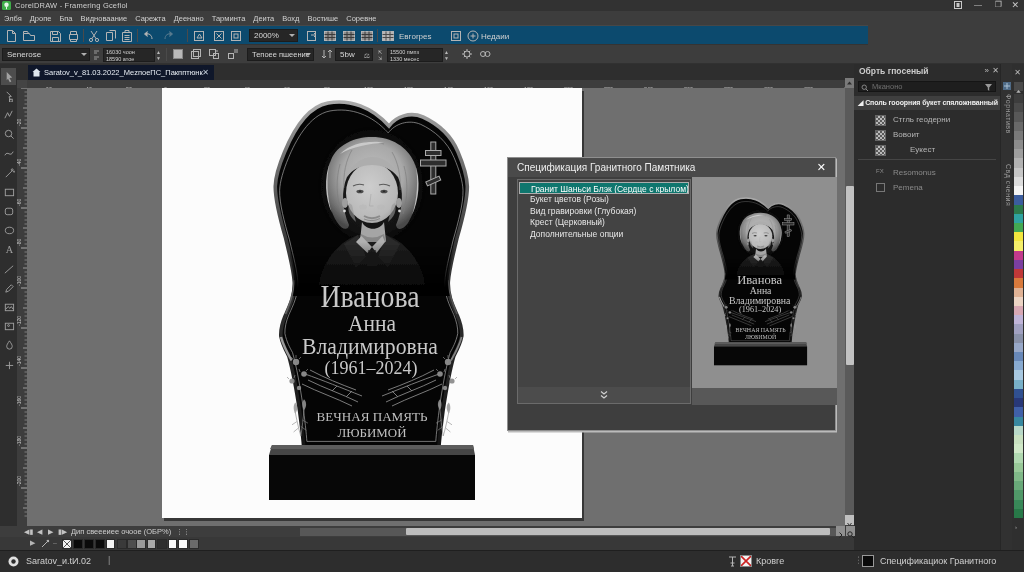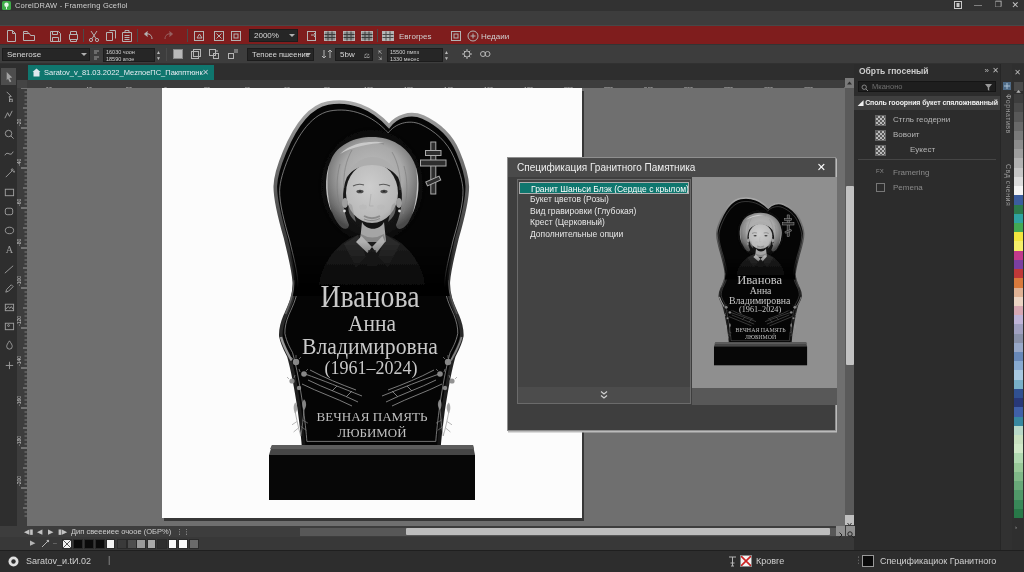--- a/index.html
+++ b/index.html
@@ -6,32 +6,32 @@
 #app{position:relative;width:1024px;height:572px;background:#3d3d3d}
 .abs{position:absolute}
 
 #titlebar{left:0;top:0;width:1024px;height:11px;background:#323232;color:#cfcfcf;font-size:7.5px}
 #titlebar .ttl{position:absolute;left:15px;top:1px;letter-spacing:.2px}
 .winbtn{position:absolute;top:1px;color:#c8c8c8;font-size:8px;line-height:8px}
 
 #menubar{left:0;top:11px;width:1024px;height:14px;background:#3d3d3d;color:#d2d2d2;font-size:7.5px;display:flex;align-items:center}
 #menubar span{margin:0 4px}
 
-#toolbar1{left:0;top:25px;width:1024px;height:20px;background:#7f1d1d;border-top:1px solid #474747;border-bottom:1px solid #343434}
+#toolbar1{left:0;top:25px;width:868px;height:20px;background:#0c4a6e;border-top:1px solid #474747;border-bottom:1px solid #343434}
 #toolbar2{left:0;top:45px;width:1024px;height:19px;background:#3d3d3d;border-bottom:1px solid #313131}
 .ticon{position:absolute;top:3px;width:14px;height:14px}
 .sep{position:absolute;top:3px;width:1px;height:13px;background:#2e2e2e;border-right:1px solid #4a4a4a}
 .combo{position:absolute;background:#262626;border:1px solid #1c1c1c;color:#d8d8d8;font-size:8px;height:13px;line-height:11px;padding-left:4px}
 .combo .da{position:absolute;right:2px;top:4px;width:0;height:0;border-left:3px solid transparent;border-right:3px solid transparent;border-top:3.5px solid #b0b0b0}
 .dar{display:inline-block;width:0;height:0;border-left:3px solid transparent;border-right:3px solid transparent;border-top:3.5px solid #b0b0b0}
 .tlabel{position:absolute;color:#d0d0d0;font-size:8px;top:6px}
 .numfield{position:absolute;background:#262626;border:1px solid #1c1c1c;color:#cfcfcf;font-size:5.5px;line-height:6.5px;padding:0 2px}
 
 #tabrow{left:17px;top:64px;width:837px;height:16px;background:#2e2e2e}
-#doctab{position:absolute;left:11px;top:1px;width:186px;height:19px;background:#0f766e;color:#e6ecf2;font-size:7.5px;line-height:15px;white-space:nowrap;overflow:hidden}
+#doctab{position:absolute;left:11px;top:1px;width:186px;height:19px;background:#0f172a;color:#e6ecf2;font-size:7.5px;line-height:15px;white-space:nowrap;overflow:hidden}
 
 #hruler{left:27px;top:80px;width:818px;height:8px;background:#3d3d3d}
 #vruler{left:17px;top:88px;width:10px;height:430px;background:#3d3d3d}
 #rulcorner{left:17px;top:80px;width:10px;height:8px;background:#444444}
 
 #toolbox{left:0;top:64px;width:17px;height:486px;background:#2e2e2e}
 .tool{position:absolute;left:1px;width:15px;height:17px;display:flex;align-items:center;justify-content:center}
 
 #canvas{left:27px;top:88px;width:818px;height:438px;background:#6f6f6f;overflow:hidden}
 #page{position:absolute;left:135px;top:0;width:420px;height:430px;background:#fcfcfc;box-shadow:2px 3px 0 rgba(10,10,10,.55)}
@@ -257,20 +257,33 @@
       </svg>
   <span class="ttl">CorelDRAW - Framering Gcefiol</span>
   <span class="winbtn" style="right:62px"><svg width="8" height="8" viewBox="0 0 8 8">
           <rect x="0.5" y="0.5" width="7" height="7" fill="none" stroke="#c8c8c8"></rect>
           <rect x="2.5" y="2" width="3" height="4" fill="#c8c8c8"></rect>
         </svg></span>
   <span class="winbtn" style="right:42px">—</span>
   <span class="winbtn" style="right:22px">❐</span>
   <span class="winbtn" style="right:5px;font-size:9px">✕</span>
 </div>
+<div id="menubar" class="abs">
+      <span>Элбя</span>
+      <span>Дропе</span>
+      <span>Бпа</span>
+      <span>Видноваание</span>
+      <span>Сарежта</span>
+      <span>Деенано</span>
+      <span>Тарминта</span>
+      <span>Деита</span>
+      <span>Вохд</span>
+      <span>Востише</span>
+      <span>Соревне</span>
+    </div>
 <div id="toolbar1" class="abs">
       <div class="ticon" style="left:4px;top:3px"><svg width="14" height="14" viewBox="0 0 14 14" style="">
           <g stroke="#b4b4b4" fill="none" stroke-width="1">
             <path d="M3.5 1.5h5l3 3v8h-8z"></path>
             <path d="M8.5 1.5v3h3"></path>
           </g>
         </svg></div>
       <div class="ticon" style="left:22px;top:3px"><svg width="14" height="14" viewBox="0 0 14 14" style="">
           <g stroke="#b4b4b4" fill="none" stroke-width="1">
             <path d="M1.5 4.5h6l1 2h4v5h-11zM1.5 4.5v-2h4l1 2"></path>
@@ -959,21 +972,21 @@
         </svg>
   </div>
   <div class="drow" style="top:32px;background:#3f3f3f;color:#efefef;font-weight:bold;font-size:7px;padding-left:4px;letter-spacing:-0.1px">◢ Споль гооорния букет спяложнванный</div>
       <div class="drow" style="top:49px;padding-left:39px">Стгль геодерни</div>
       <div class="dicon" style="top:50.5px"></div>
       <div class="drow" style="top:64px;padding-left:39px">Вовоит</div>
       <div class="dicon" style="top:65.5px"></div>
       <div class="drow" style="top:79px;padding-left:56px">Еукест</div>
       <div class="dicon" style="top:80.5px"></div>
       <div class="abs" style="left:4px;top:95px;width:138px;height:1px;background:#454545"></div>
-      <div class="drow" style="top:102px;padding-left:39px;color:#8a8a8a">Framering</div>
+      <div class="drow" style="top:102px;padding-left:39px;color:#8a8a8a">Resomonus</div>
       <div class="abs" style="left:22px;top:104px;width:9px;height:9px;color:#8a8a8a;font-size:6px">FX</div>
       <div class="drow" style="top:117px;padding-left:39px;color:#8a8a8a">Pemena</div>
       <div class="abs" style="left:22px;top:119px;width:9px;height:9px;border:1px solid #777"></div>
 </div>
 
 <div id="vstrip" class="abs">
   <svg class="abs" style="left:2px;top:18px" width="8" height="8" viewBox="0 0 8 8">
         <rect width="8" height="8" fill="#4e6a86"></rect>
         <path d="M1 4h6M4 1v6" stroke="#a9c0d4"></path>
       </svg>

